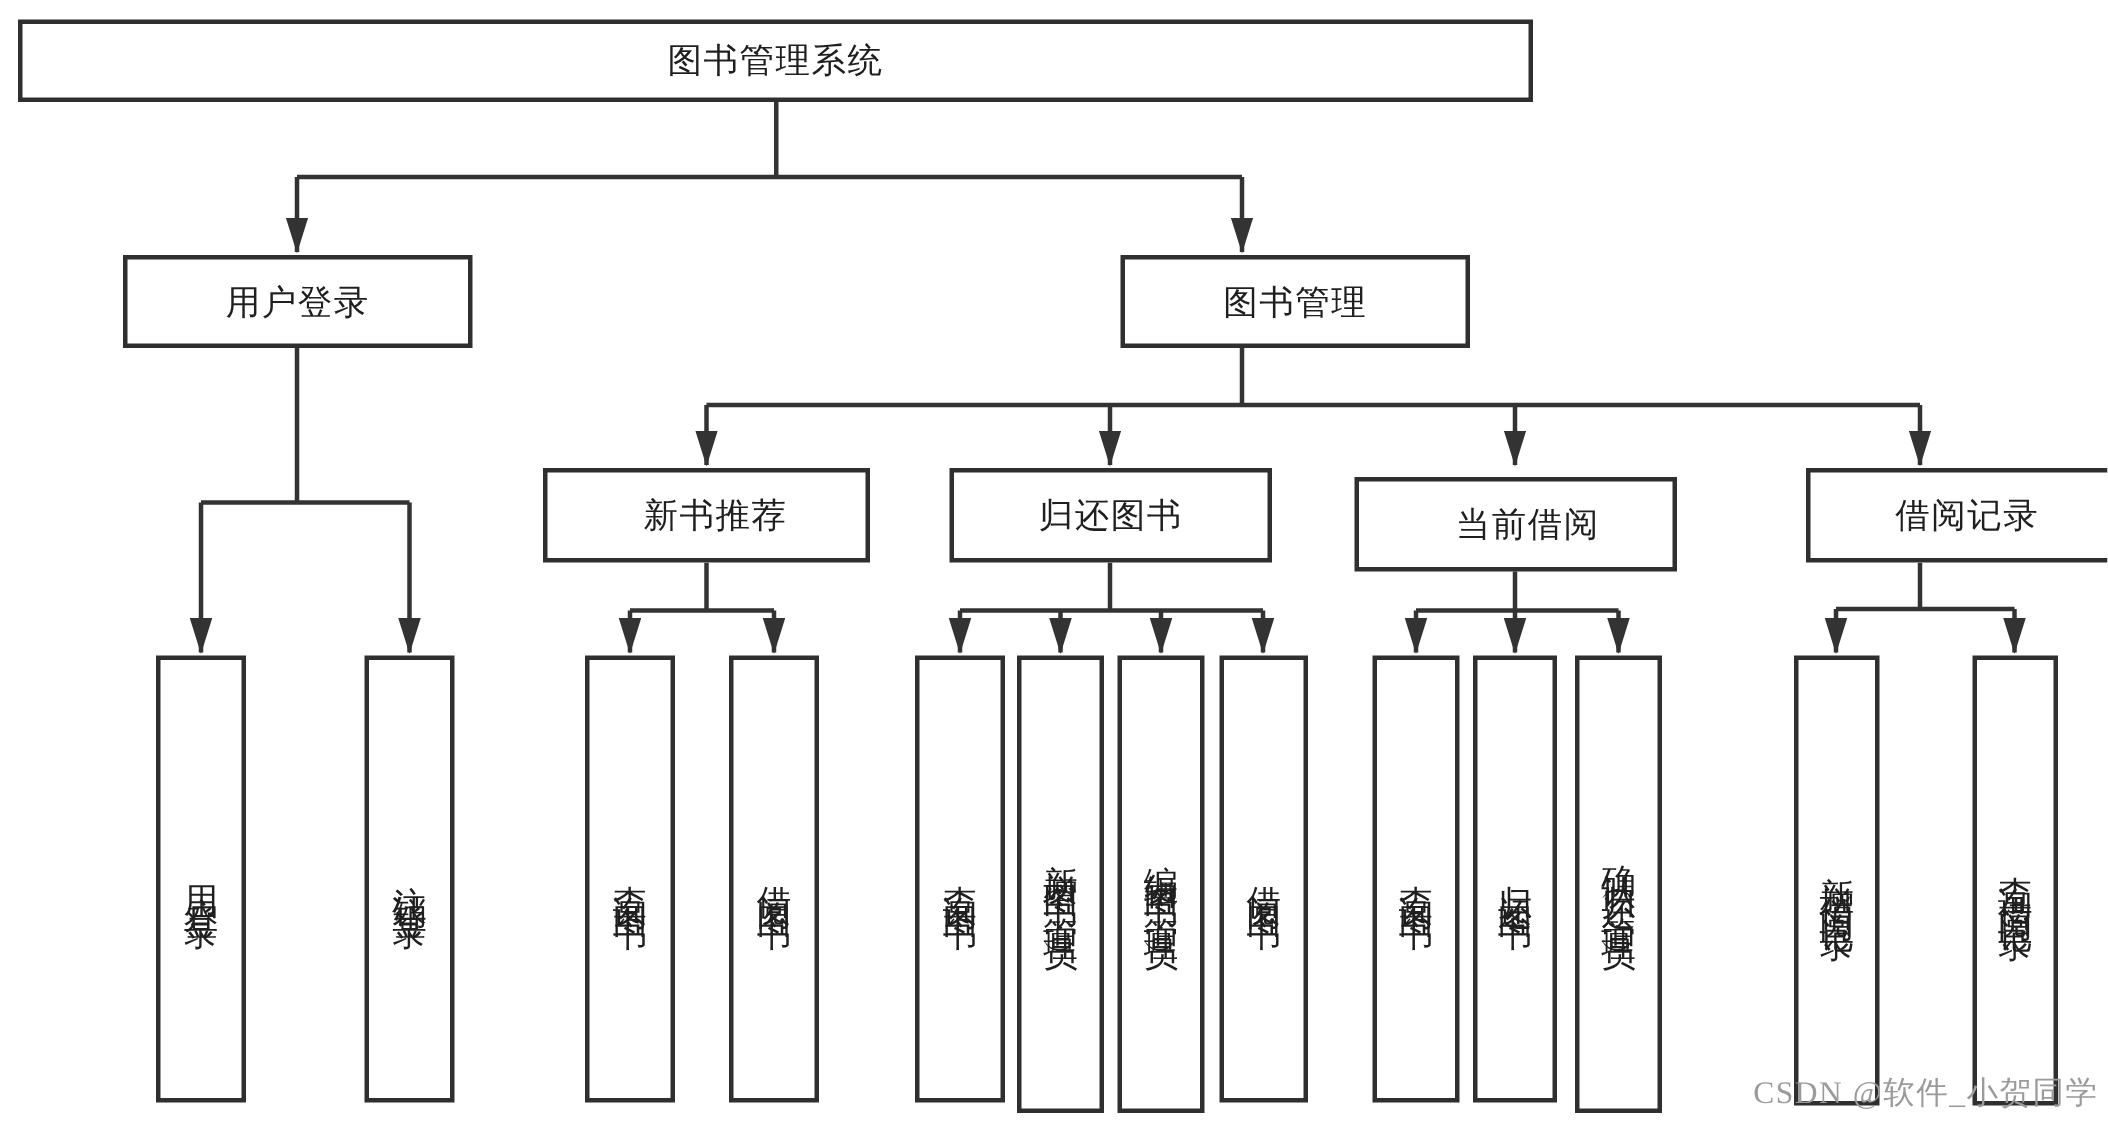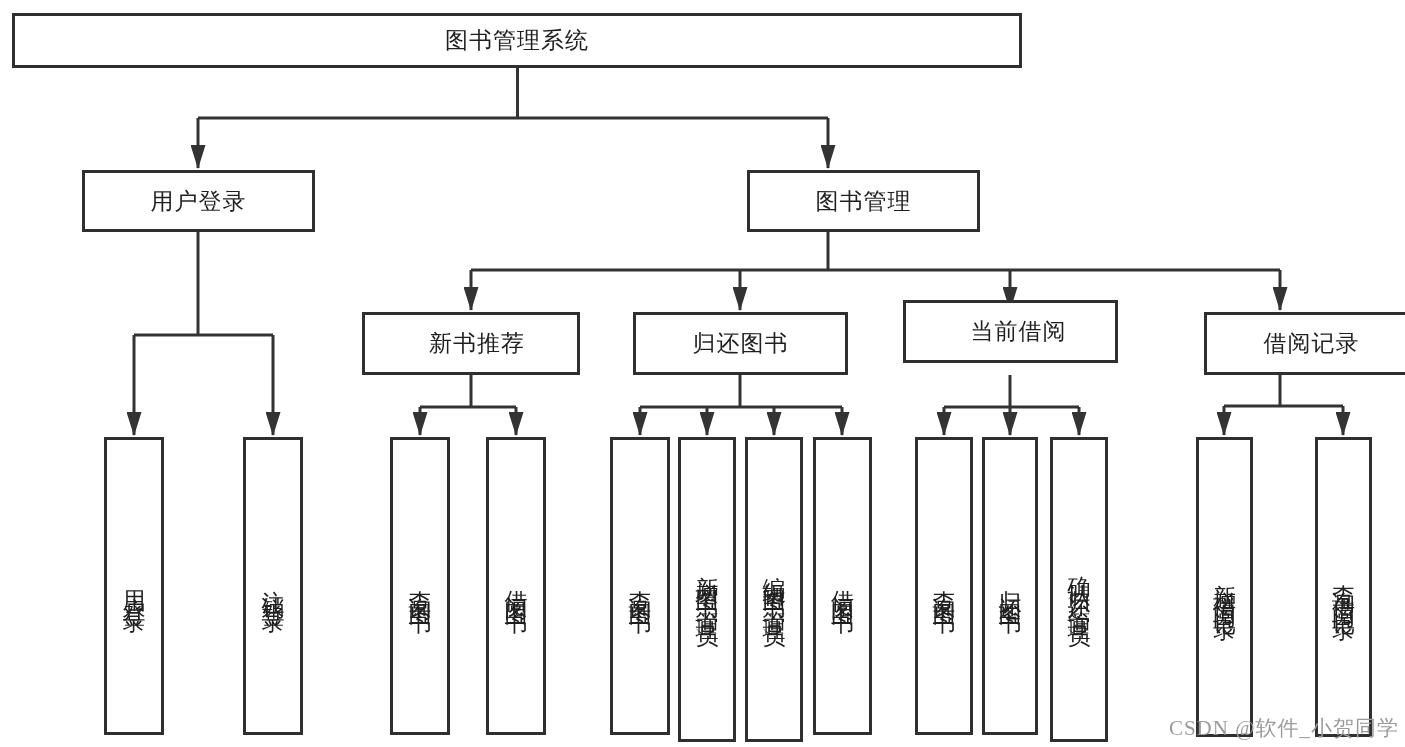--- a/index.html
+++ b/index.html
@@ -99,21 +99,21 @@
   <div class="hbox" style="left:712px;top:170px;width:233px;height:62px;margin-left:35px;">
     <span class="lbl">图书管理</span>
   </div>
 
   <div class="hbox" style="left:362px;top:312px;width:218px;height:63px;padding-left:12px;">
     <span class="lbl">新书推荐</span>
   </div>
   <div class="hbox" style="left:633px;top:312px;width:215px;height:63px;">
     <span class="lbl">归还图书</span>
   </div>
-  <div class="hbox" style="left:903px;top:300px;width:215px;height:63px;padding-left:16px;">
+  <div class="hbox" style="left:903px;top:318px;width:215px;height:63px;padding-left:16px;">
     <span class="lbl">当前借阅</span>
   </div>
   <div class="hbox" style="left:1204px;top:312px;width:215px;height:63px;">
     <span class="lbl">借阅记录</span>
   </div>
 
   <div class="vbox" style="left:104px;top:437px;width:60px;height:298px;">
     <span class="lbl">用户登录</span>
   </div>
   <div class="vbox" style="left:243px;top:437px;width:60px;height:298px;">

